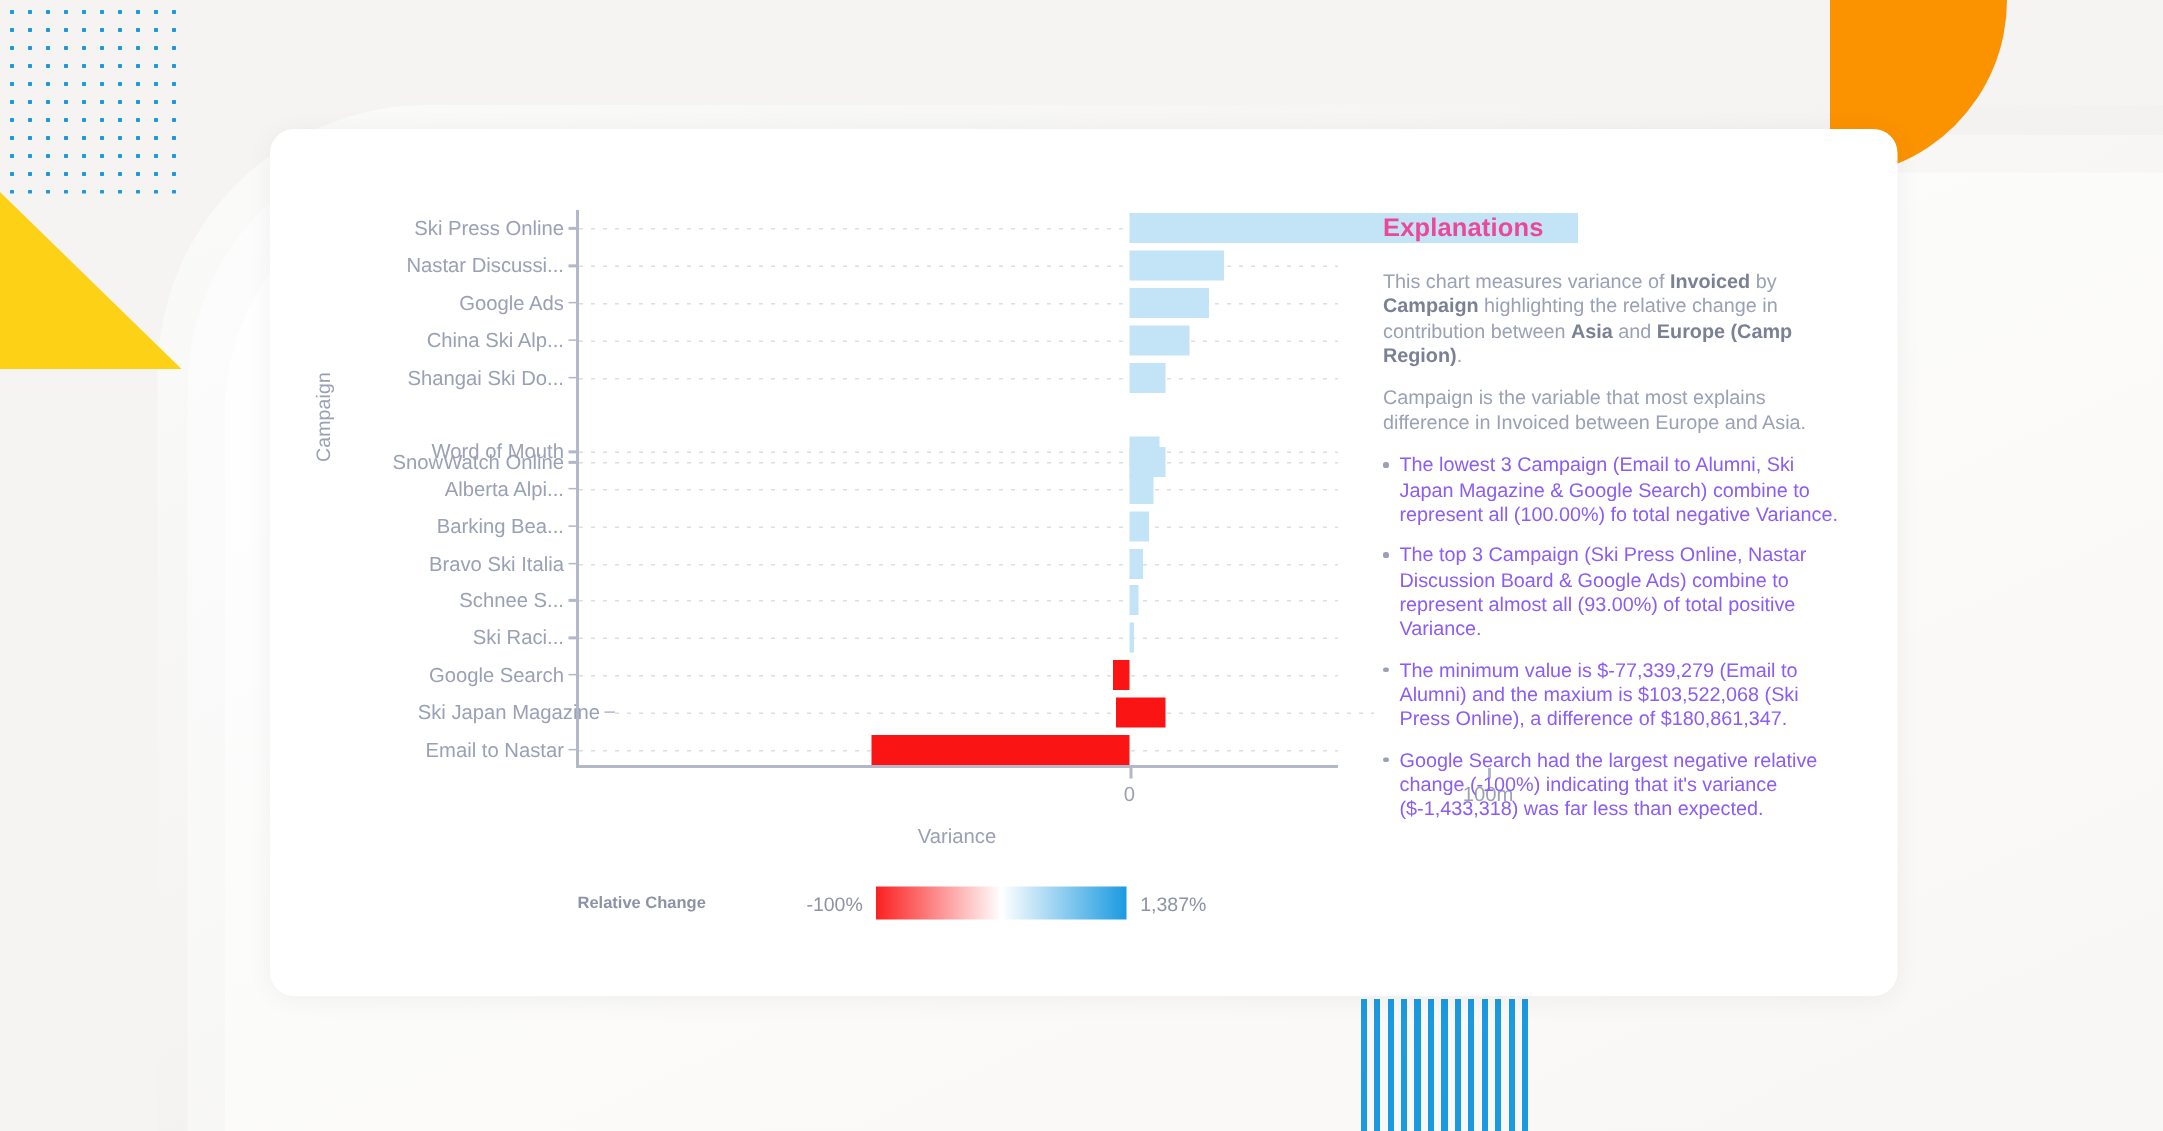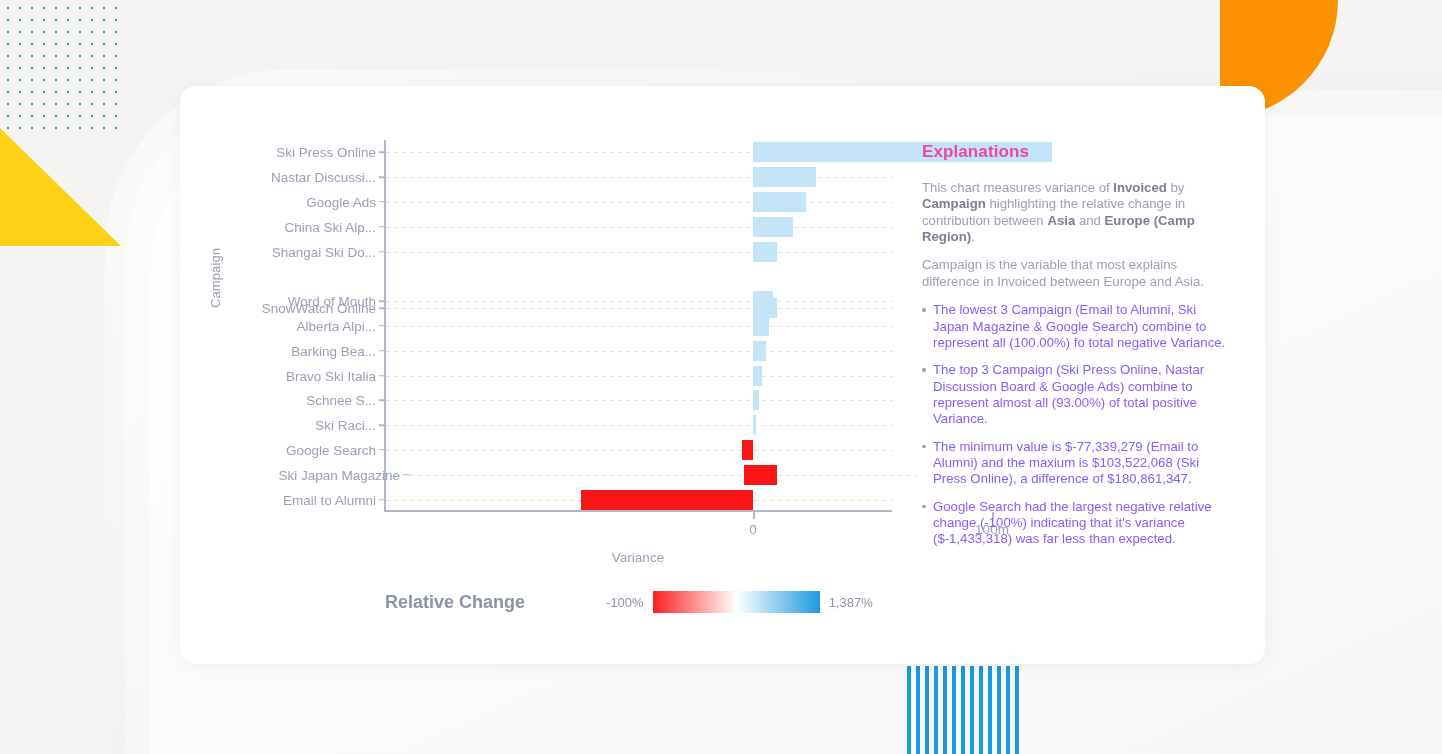--- a/index.html
+++ b/index.html
@@ -146,22 +146,22 @@
     font-size: 13.5px; color: #9aa1b4;
   }
 
   
   .legend {
     position: absolute;
     left: 205px; top: 505px;
     display: flex; align-items: center;
   }
   .legend-title {
-    font-size: 18px; font-weight: bold; color: #8d93a6;
-    margin-right: 41px;
+    font-size: 11px; font-weight: bold; color: #8d93a6;
+    margin-right: 27px;
   }
   .legend-min, .legend-max {
     font-size: 13px; color: #8d93a6; margin-left: 40px;
   }
   .legend-min { margin-right: 9px; }
   .legend-max { margin-left: 9px; }
   .legend-ramp {
     width: 167px; height: 22px;
   }
 
@@ -299,21 +299,21 @@
         </div>
         <div class="row" style="top: 322.4px; height: 24.8px; margin-left: 24px;">
           <div class="gridline"></div>
           <div class="tick"></div>
           <div class="ylabel">Ski Japan Magazine</div>
           <div class="bar" style="left: 336px; width: 33px; background: rgb(250, 20, 20); top: 2.4px;"></div>
         </div>
         <div class="row" style="top: 347.2px; height: 24.8px;">
           <div class="gridline"></div>
           <div class="tick"></div>
-          <div class="ylabel">Email to Alumni</div>
+          <div class="ylabel">Email to Nastar</div>
           <div class="bar" style="left: 197px; width: 172px; background: rgb(250, 20, 20); top: 2.4px;"></div>
         </div>
         <div class="xtick" style="left: 369px;"></div>
         <div class="xtick-label" style="left: 369px;">0</div>
         <div class="xtick" style="left: 608px;"></div>
         <div class="xtick-label" style="left: 608px;">100m</div>
       </div>
 
     <div class="x-axis-title" style="left:204px; top:464px; width:508px; position:absolute;">Variance</div>
   </div>

